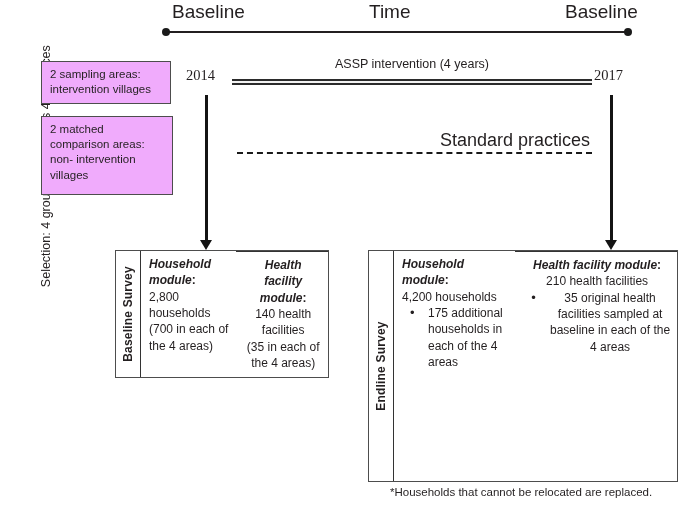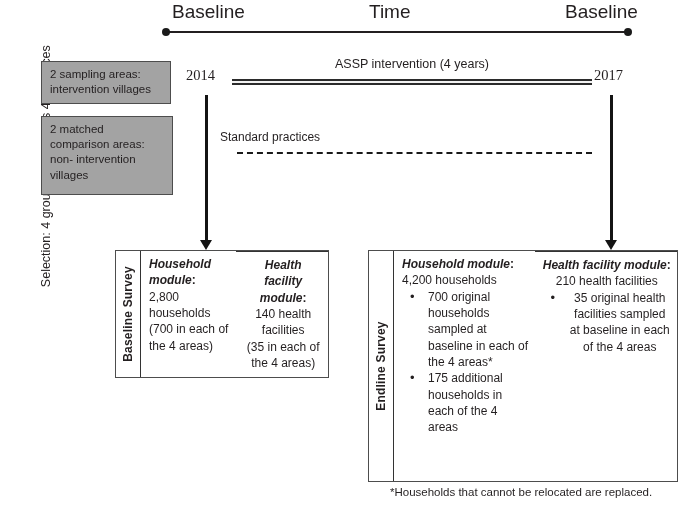--- a/index.html
+++ b/index.html
@@ -94,25 +94,25 @@
   .sp-line {
     position: absolute;
     left: 237px;
     top: 152px;
     width: 355px;
     height: 0;
     border-top: 2.5px dashed #1a1a1a;
   }
   .sp-label {
     position: absolute;
-    left: 220px;
+    left: 235px;
     top: 131px;
     width: 355px;
-    text-align: left;
-    font-size: 12px;
+    text-align: right;
+    font-size: 18px;
     line-height: 1;
     white-space: nowrap;
     color: #231f20;
   }
 
   
   .arrow {
     position: absolute;
     width: 14px;
   }
@@ -130,21 +130,21 @@
     height: 0;
     border-left: 6px solid transparent;
     border-right: 6px solid transparent;
     border-top: 10px solid #141414;
   }
 
   
   .sbox {
     position: absolute;
     border: 1.6px solid #4d4d4d;
-    background: #a3a3a3;
+    background: #f0abfc;
     box-sizing: border-box;
     font-size: 11.5px;
     line-height: 1.32;
     padding: 5px 7px 5px 8px;
     color: #231f20;
   }
 
   
   .survey {
     position: absolute;
@@ -295,21 +295,20 @@
   <div class="survey" style="left:368px; top:250px; width:310px; height:232px;">
     <div class="survey-tab">
       <span>Endline Survey</span>
     </div>
     <div class="survey-body">
 
       <div class="module" style="height:126px;">
         <span class="mtitle"><span>Household module</span><span class="colon">:</span></span>
         <span class="mline">4,200 households</span>
         <ul class="bullets">
-          <li>700 original households sampled at baseline in each of the 4 areas*</li>
           <li>175 additional households in each of the 4 areas</li>
         </ul>
       </div>
 
       <div class="module divider-top">
         <span class="mtitle"><span>Health facility module</span><span class="colon">:</span></span>
         <span class="mline">210 health facilities</span>
         <ul class="bullets">
           <li>35 original health facilities sampled at baseline in each of the 4 areas</li>
         </ul>

